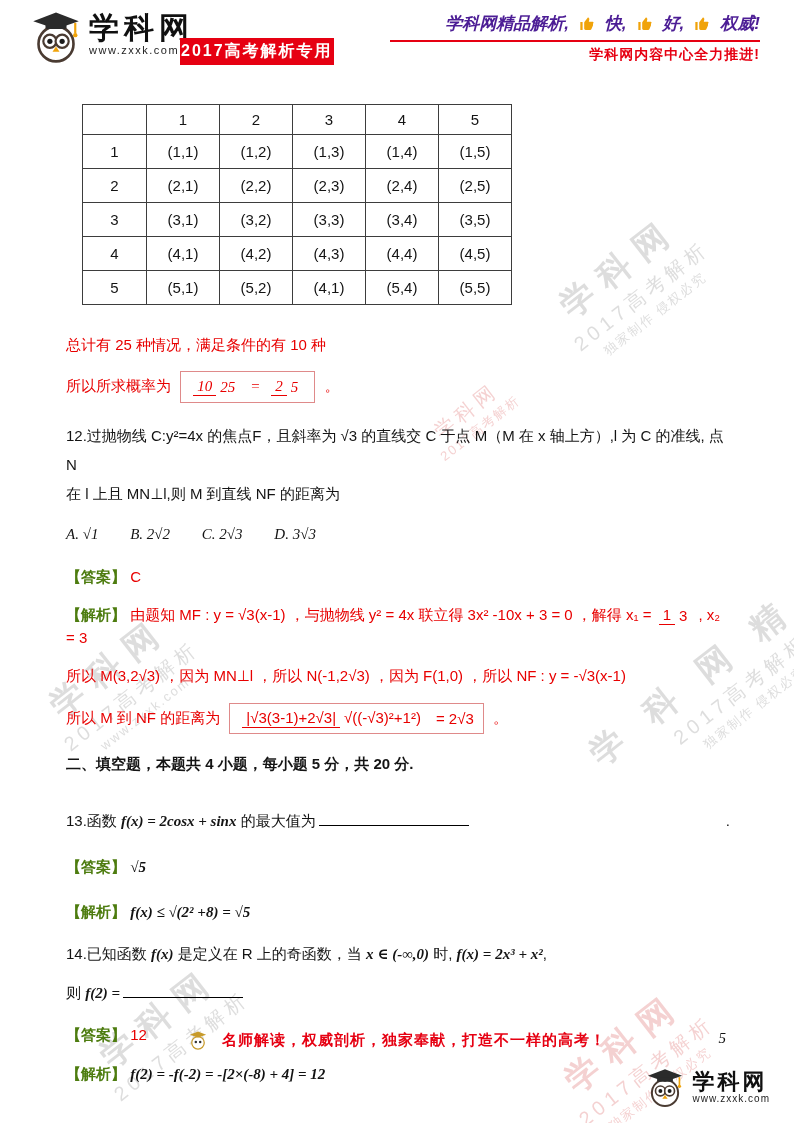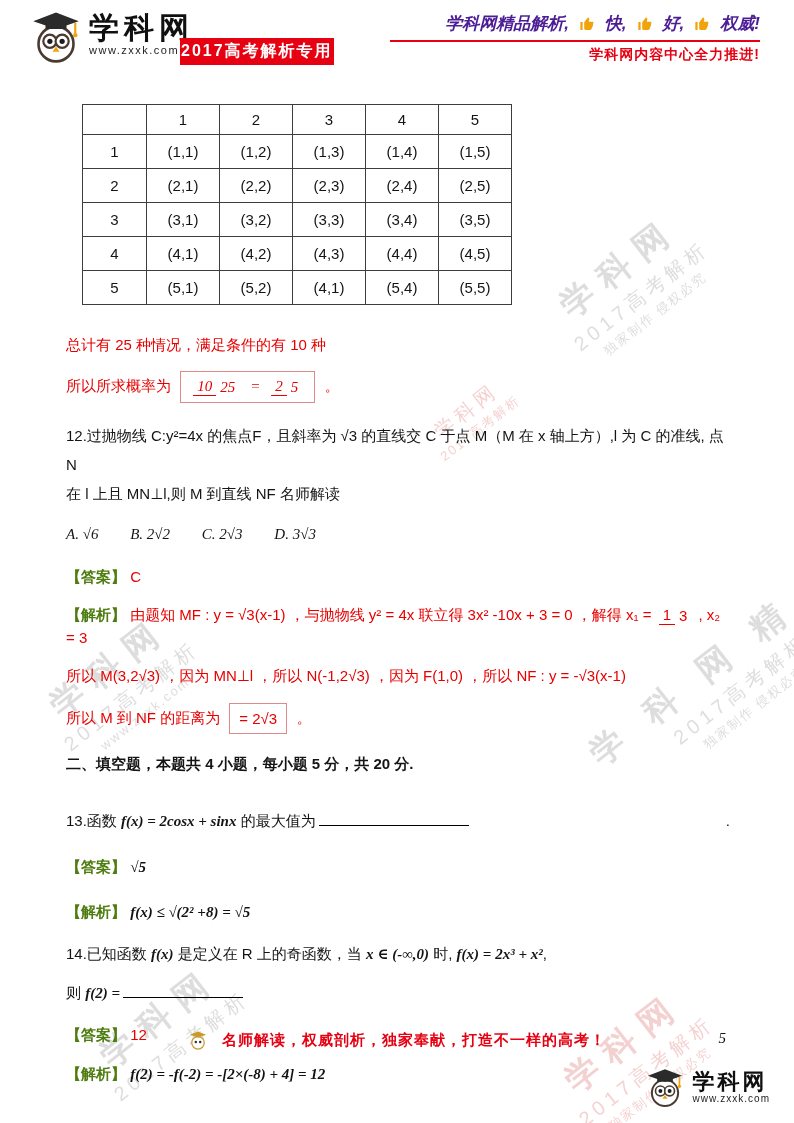--- a/index.html
+++ b/index.html
@@ -216,25 +216,25 @@
         <span class="frac mathn">
           <span class="num">2</span>
           <span class="den">5</span>
         </span>
       </span>
       <span>。</span>
     </div>
 
     <div class="para" style="margin-top:18px;line-height:1.95">
       <div>12.过抛物线 C:y²=4x 的焦点F，且斜率为 √3 的直线交 C 于点 M（M 在 x 轴上方）,l 为 C 的准线, 点 N</div>
-      <div>在 l 上且 MN⊥l,则 M 到直线 NF 名师解读</div>
+      <div>在 l 上且 MN⊥l,则 M 到直线 NF 的距离为</div>
     </div>
 
     <div class="para opts mathn">
-      <span>A. √6</span>
+      <span>A. √1</span>
       <span>B. 2√2</span>
       <span>C. 2√3</span>
       <span>D. 3√3</span>
     </div>
 
     <div class="para" style="margin-top:18px">
       <span class="ans-label">【答案】</span>
       <span class="red">C</span>
     </div>
 
@@ -248,20 +248,24 @@
       <span>, x₂ = 3</span>
     </div>
 
     <div class="para red">
       <span>所以 M(3,2√3) ，因为 MN⊥l ，所以 N(-1,2√3) ，因为 F(1,0) ，所以 NF : y = -√3(x-1)</span>
     </div>
 
     <div class="para red">
       <span>所以 M 到 NF 的距离为</span>
       <span class="eq-box">
+        <span class="frac">
+          <span class="num">|√3(3-1)+2√3|</span>
+          <span class="den">√((-√3)²+1²)</span>
+        </span>
         <span>= 2√3</span>
       </span>
       <span>。</span>
     </div>
 
     <div class="sec-title">二、填空题，本题共 4 小题，每小题 5 分，共 20 分.</div>
 
     <div class="para" style="margin-top:34px">
       <span>13.函数 </span><span class="math">f(x) = 2cosx + sinx</span><span> 的最大值为</span><span class="blank"></span>
       <span style="float:right">.</span>

